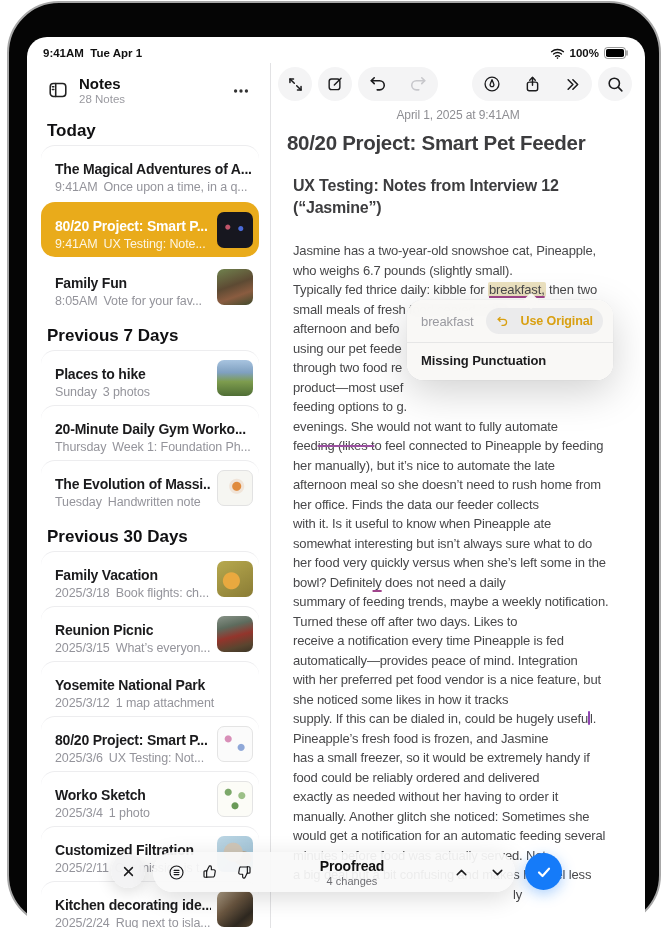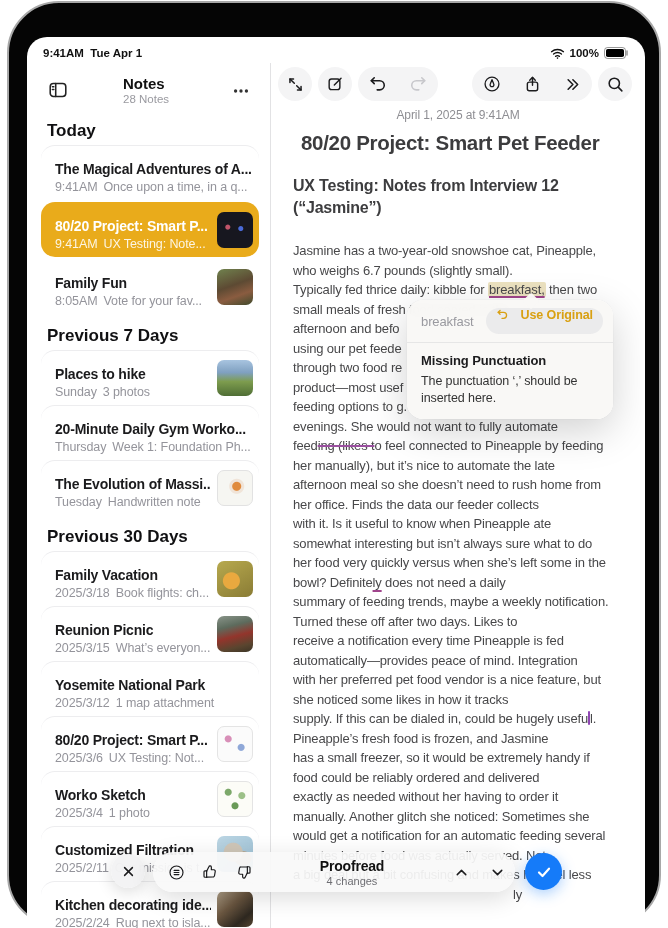--- a/index.html
+++ b/index.html
@@ -10,21 +10,21 @@
   
   .statusbar { position:absolute; top:0; left:0; right:0; height:26px; display:flex; align-items:center; justify-content:space-between; padding:6px 16px 0 16px; font-size:11.5px; font-weight:700; color:#111; }
   .sb-right { display:flex; align-items:center; gap:5px; }
 
   
   .content { position:absolute; top:26px; left:0; right:0; bottom:0; display:flex; }
   .sidebar { width:244px; border-right:1px solid #e2e2e4; padding:0 11px 0 14px; overflow:hidden; }
   .notepane { position:relative; flex:1; overflow:hidden; }
 
   
-  .sb-head { display:flex; align-items:center; margin:8px 2px 2px 2px; height:38px; position:relative;gap:44px; }
+  .sb-head { display:flex; align-items:center; margin:8px 2px 2px 2px; height:38px; position:relative; }
   .sb-toggle { width:30px; height:30px; display:flex; align-items:center; justify-content:center; color:#222; }
   .sb-titles { margin-left:6px; }
   .sb-title { font-size:15px; font-weight:700; color:#111; }
   .sb-sub { font-size:11.5px; color:#9a9aa0; margin-top:1px; }
   .sb-more { position:absolute; right:2px; top:6px; width:28px; height:28px; border-radius:50%; display:flex; align-items:center; justify-content:center; color:#333; }
 
   .section-header { font-size:17px; font-weight:700; color:#101012; margin:12px 0 4px 6px; }
   .item { position:relative; min-height:44px; padding:15px 48px 6px 14px; border-top:1px solid #ededef; border-radius:14px; cursor:default; }
   .item.nothumb { padding-right:6px; }
   .item .it { font-size:14px; font-weight:700; color:#1b1b1d; letter-spacing:-0.2px; white-space:nowrap; overflow:hidden; }
@@ -48,36 +48,36 @@
   .t11 { background:repeating-linear-gradient(0deg,transparent 0 7px,#ddd 7px 8px) 50% 80%/60% 40% no-repeat,#fbfbfb; border:1px solid #e6e6e6; }
 
   
   .ntoolbar { display:flex; align-items:center; margin:4px 13px 0 7px; height:34px; }
   .tbtn { height:34px; min-width:34px; border-radius:17px; background:#f4f4f5; display:flex; align-items:center; justify-content:center; color:#1c1c1e; margin-right:6px; }
   .tpill { display:flex; align-items:center; height:34px; border-radius:17px; background:#f4f4f5; margin-right:6px; }
   .tpill .seg { width:40px; height:34px; display:flex; align-items:center; justify-content:center; color:#1c1c1e; }
   .disabled { color:#c8c8cc !important; }
   .tspace { flex:1; }
   .ndate { text-align:center; font-size:12px; color:#8e8e93; margin-top:7px; letter-spacing:-0.1px; }
-  .ntitle { font-size:20.5px; font-weight:700; color:#3c3c3e; letter-spacing:-0.3px; margin:9px 0 0 30px; }
+  .ntitle { font-size:20.5px; font-weight:700; color:#3c3c3e; letter-spacing:-0.3px; margin:9px 0 0 16px; }
   .nheading { font-size:16px; font-weight:700; color:#3d3d3f; letter-spacing:-0.2px; margin:20px 0 0 22px; width:320px; line-height:22px; }
   .nbody { margin:22px 0 0 22px; width:354px; font-size:13px; line-height:19.5px; color:#48484a; letter-spacing:-0.15px; }
   .bl { white-space:nowrap; height:19.5px; }
   .hl { background:#ece2c0; text-decoration:underline; text-decoration-color:#a0458c; text-decoration-thickness:1.5px; text-underline-offset:2px; border-radius:2px; padding:0 1px; }
   .strike { text-decoration:line-through; text-decoration-color:#9b50a0; text-decoration-thickness:1.5px; }
   .pu { text-decoration:underline; text-decoration-color:#a0458c; text-decoration-thickness:1.5px; text-underline-offset:3px; }
   .caret { display:inline-block; width:2px; height:14px; background:#8f46b4; vertical-align:-2px; border-radius:1px; }
   .frag-ly { margin-left:220px; }
 
   
   .popup { position:absolute; left:136px; top:237px; width:206px; border-radius:16px; background:rgba(249,248,246,0.95); box-shadow:0 12px 40px rgba(0,0,0,0.18), 0 0 0 0.5px rgba(0,0,0,0.04); backdrop-filter:blur(6px); z-index:30; }
   .popup-tail { position:absolute; top:-5px; left:118px; width:12px; height:12px; background:rgba(249,248,246,0.97); transform:rotate(45deg); border-radius:2px; }
   .pop-row { display:flex; align-items:center; justify-content:space-between; padding:8px 10px 8px 14px; }
   .pop-word { font-size:13px; color:#9a9aa0; letter-spacing:-0.1px; }
-  .use-orig { display:flex; gap:12px; background:#ebebec; border-radius:14px; height:26px; padding:0 10px; color:#d9a012; font-size:12.5px; font-weight:700; letter-spacing:-0.1px; }
+  .use-orig { display:flex; align-items:center; gap:12px; background:#ebebec; border-radius:14px; height:26px; padding:12px 10px; color:#d9a012; font-size:12.5px; font-weight:700; letter-spacing:-0.1px; }
   .pop-div { height:1px; background:#e6e6e6; }
   .pop-body { padding:10px 14px 12px 14px; }
   .pop-title { font-size:13px; font-weight:700; color:#1c1c1e; letter-spacing:-0.1px; }
   .pop-desc { font-size:12.5px; color:#333; margin-top:5px; line-height:17px; letter-spacing:-0.1px; width:170px; }
 
   
   .proofbar { position:absolute; left:0; top:815px; width:618px; height:40px; z-index:40; }
   .close-btn { position:absolute; left:84px; top:2px; width:34px; height:34px; border-radius:50%; background:rgba(243,243,244,0.97); box-shadow:0 4px 16px rgba(0,0,0,0.14); display:flex; align-items:center; justify-content:center; color:#1c1c1e; }
   .bar-pill { position:absolute; left:126px; top:0; width:362px; height:40px; border-radius:20px; background:rgba(249,249,249,0.93); box-shadow:0 6px 24px rgba(0,0,0,0.14); display:flex; align-items:center; }
   .bar-ic { width:34px; height:40px; display:flex; align-items:center; justify-content:center; color:#1c1c1e; }
@@ -331,21 +331,20 @@
             <svg width="13" height="13" viewBox="0 0 24 24" fill="none" stroke="#d9a012" stroke-width="2.4" stroke-linecap="round" stroke-linejoin="round">
                   <path d="M7.5 4.5 4 8l3.5 3.5"></path>
                   <path d="M4 8h10a5.5 5.5 0 0 1 0 11h-3"></path>
                 </svg>
             <span>Use Original</span>
           </span>
         </div>
         <div class="pop-div"></div>
         <div class="pop-body">
           <div class="pop-title">Missing Punctuation</div>
-          <div class="pop-desc">The punctuation ‘,’ should be inserted here.</div>
         </div>
       </div>
     </main>
   </div>
 
   <div class="proofbar">
     <span class="close-btn">
           <svg width="17" height="17" viewBox="0 0 24 24" fill="none" stroke="currentColor" stroke-width="2.1" stroke-linecap="round">
             <path d="M6.5 6.5l11 11"></path>
             <path d="M17.5 6.5l-11 11"></path>

